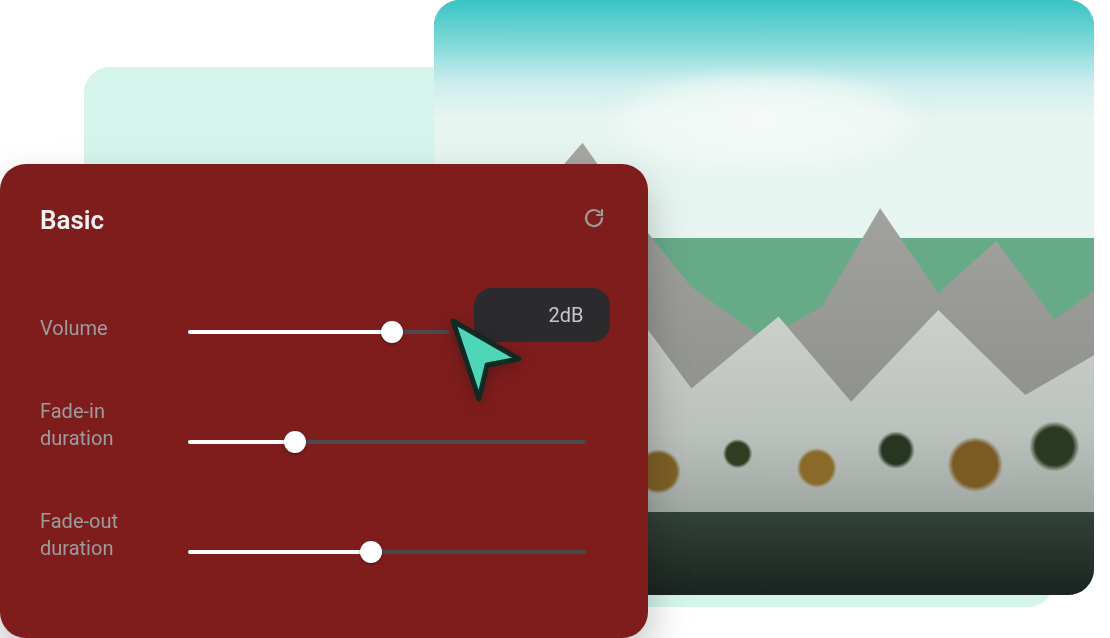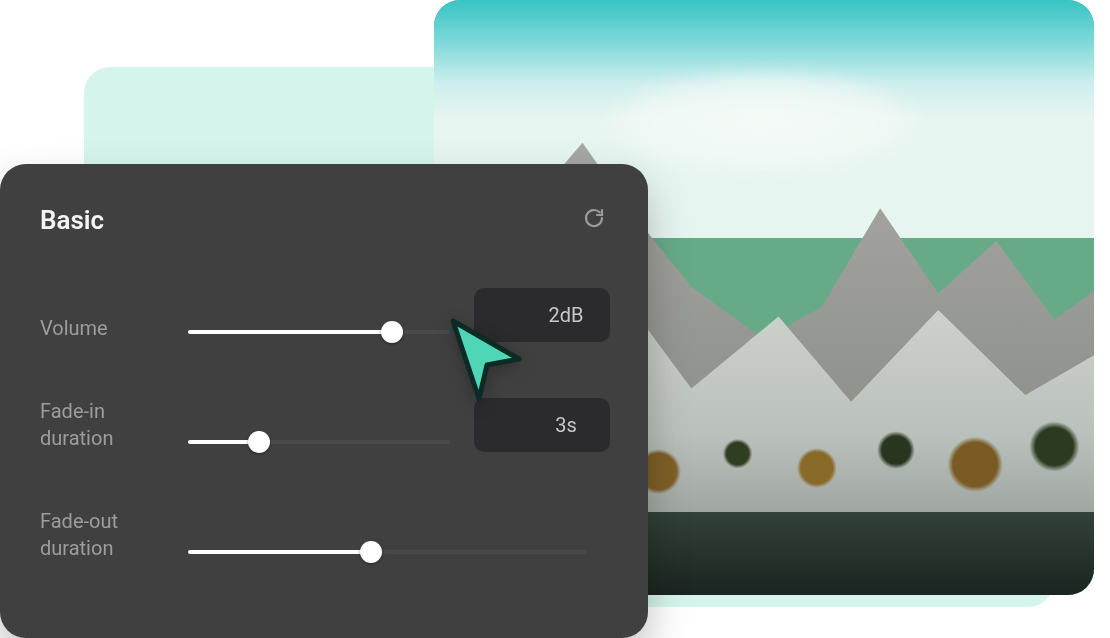--- a/index.html
+++ b/index.html
@@ -41,41 +41,41 @@
         radial-gradient(circle at 82% 60%, #7b5b24 0 4%, transparent 5%),
         radial-gradient(circle at 94% 50%, #2b3a20 0 3%, transparent 4%);
     }
     .lake { position:absolute; left:0; right:0; bottom:0; height:14%;
       background: linear-gradient(180deg,#324238 0%, #1b2420 100%);
     }
     .panel {
       position: absolute;
       left: 0; top: 164px;
       width: 648px; height: 474px;
-      background: #404040;
+      background: #7f1d1d;
       border-radius: 26px;
       box-shadow: 0 20px 40px rgba(0,0,0,0.25);
       padding: 40px 38px 0 40px;
       color: #e7e7e7;
     }
     .panel-header { display:flex; align-items:center; justify-content:space-between; margin-bottom: 52px; }
     .panel-title { font-size: 26px; font-weight: 600; color:#f4f4f4; }
     .reset-btn { width: 32px; height: 32px; display:flex; align-items:center; justify-content:center; color:#9a9a9a; cursor:pointer; }
     .reset-btn svg { width:24px; height:24px; }
     .row { display:flex; align-items:flex-end; margin-bottom: 56px; }
     .row-label { width: 148px; flex: 0 0 148px; color:#9d9d9f; font-size: 20px; line-height:1.35; }
     .slider-wrap { flex:1; display:flex; align-items:center; padding-right: 24px; }
     .slider { position:relative; width:100%; height: 20px; }
     .track { position:absolute; left:0; right:0; top:50%; transform:translateY(-50%); height:4px; background:#4a4a4c; border-radius:2px; }
     .fill  { position:absolute; left:0; top:50%; transform:translateY(-50%); height:4px; background:#fff; border-radius:2px; }
     .thumb { position:absolute; top:50%; transform:translate(-50%,-50%); width:22px; height:22px; background:#fff; border-radius:50%; box-shadow:0 1px 3px rgba(0,0,0,0.4); }
     .value-box {
       width: 136px; height: 54px;
       background:#2b2b2d;
-      border-radius:10px;
+      border-radius:18px;
       display:flex; align-items:center; justify-content:center;
       color:#c7c7c9; font-size:20px;padding-left:48px;
     }
     .cursor {
       position:absolute;
       left: 447px; top: 315px;
       pointer-events:none;
     }
     .cursor svg { width:80px; height:90px; filter: drop-shadow(0 4px 8px rgba(0,0,0,0.25)); }
   </style>
@@ -121,21 +121,20 @@
 
     <div class="row">
       <div class="row-label">Fade-in<br>duration</div>
       <div class="slider-wrap">
         <div class="slider">
           <div class="track"></div>
           <div class="fill" style="width:27%"></div>
           <div class="thumb" style="left:27%"></div>
         </div>
       </div>
-      <div class="value-box">3s</div>
     </div>
 
     <div class="row">
       <div class="row-label">Fade-out<br>duration</div>
       <div class="slider-wrap">
         <div class="slider">
           <div class="track"></div>
           <div class="fill" style="width:46%"></div>
           <div class="thumb" style="left:46%"></div>
         </div>

